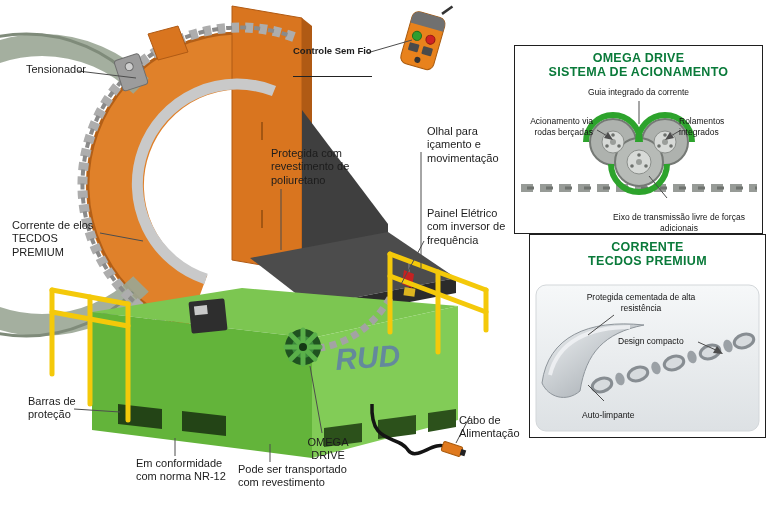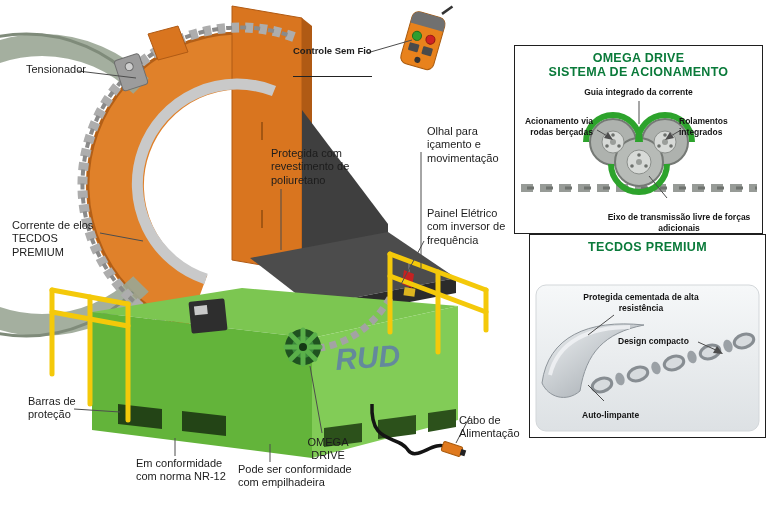--- a/index.html
+++ b/index.html
@@ -5,21 +5,21 @@
   html,body{margin:0;padding:0;background:#fff;}
   .stage{position:relative;width:767px;height:513px;background:#fff;overflow:hidden;
          font-family:"Liberation Sans",sans-serif;}
   .lbl{position:absolute;font-size:11px;line-height:1.22;color:#1c1c1c;}
   .lbl.b{font-weight:bold;}
   .lbl.c{text-align:center;}
   .lbl.u{border-bottom:1px solid #222;padding-bottom:19px;font-size:9.5px;}
   .panel{position:absolute;border:1.6px solid #1f1f1f;background:#fff;}
   .ptitle{position:relative;text-align:center;font-weight:bold;color:#0a7a3a;
           font-size:12.5px;line-height:1.15;padding-top:5px;letter-spacing:.3px;z-index:3;}
-  .plbl{position:absolute;font-size:8.5px;font-weight:bold;color:#141414;line-height:1.25;z-index:3;}
+  .plbl{position:absolute;font-size:8.5px;font-weight:normal;color:#141414;line-height:1.25;z-index:3;}
   .psvg{position:absolute;left:0;top:0;z-index:1;}
   svg{display:block;}
 </style>
 </head>
 <body>
 
 <div class="stage">
 
   <svg width="515" height="513" viewBox="0 0 515 513" style="position:absolute;left:0;top:0">
 
@@ -146,21 +146,21 @@
   </svg>
 
   <div class="lbl" style="left:26px;top:63px;width:60px">Tensionador</div>
   <div class="lbl b u" style="left:293px;top:45px">Controle Sem Fio</div>
   <div class="lbl" style="left:271px;top:147px;width:88px">Protegida com revestimento de poliuretano</div>
   <div class="lbl" style="left:427px;top:125px;width:80px">Olhal para içamento e movimentação</div>
   <div class="lbl" style="left:427px;top:207px;width:88px">Painel Elétrico com inversor de frequência</div>
   <div class="lbl" style="left:12px;top:219px;width:95px">Corrente de elos TECDOS PREMIUM</div>
   <div class="lbl" style="left:28px;top:395px;width:55px">Barras de proteção</div>
   <div class="lbl" style="left:136px;top:457px;width:100px">Em conformidade com norma NR-12</div>
-  <div class="lbl" style="left:238px;top:463px;width:115px">Pode ser conformidade com empilhadeira</div>
+  <div class="lbl" style="left:238px;top:463px;width:115px">Pode ser transportado com revestimento</div>
   <div class="lbl c" style="left:303px;top:436px;width:50px">OMEGA DRIVE</div>
   <div class="lbl" style="left:459px;top:414px;width:62px">Cabo de Alimentação</div>
 
   <div class="panel" style="left:514px;top:45px;width:247px;height:187px">
     <svg class="psvg" width="247" height="187" viewBox="0 0 247 187">
 
       <g>
         <line x1="6" y1="142" x2="242" y2="142" stroke="#979b97" stroke-width="8" stroke-dasharray="12 7"></line>
         <line x1="12" y1="142" x2="242" y2="142" stroke="#6f736f" stroke-width="3" stroke-dasharray="7 12"></line>
       </g>
@@ -240,20 +240,21 @@
         <ellipse cx="214" cy="106" rx="10" ry="6.5" transform="rotate(-17 214 106)" fill="#d7dbde" stroke="#878d92" stroke-width="3"></ellipse>
       </g>
       <g stroke="#4d4d4d" stroke-width="1" fill="none">
         <path d="M84,80 L58,100"></path>
         <path d="M168,107 L188,116"></path>
         <path d="M74,166 L58,150"></path>
       </g>
       <polygon points="193,119 183,118 187,111" fill="#4d4d4d"></polygon>
     </svg>
     <div class="ptitle">
+      <div>CORRENTE</div>
       <div>TECDOS PREMIUM</div>
     </div>
     <div class="plbl" style="left:52px;top:57px;width:118px;text-align:center">Protegida cementada de alta resistência</div>
     <div class="plbl" style="left:88px;top:101px;width:80px">Design compacto</div>
     <div class="plbl" style="left:52px;top:175px;width:72px">Auto-limpante</div>
   </div>
 
 </div>
 
 </body></html>

